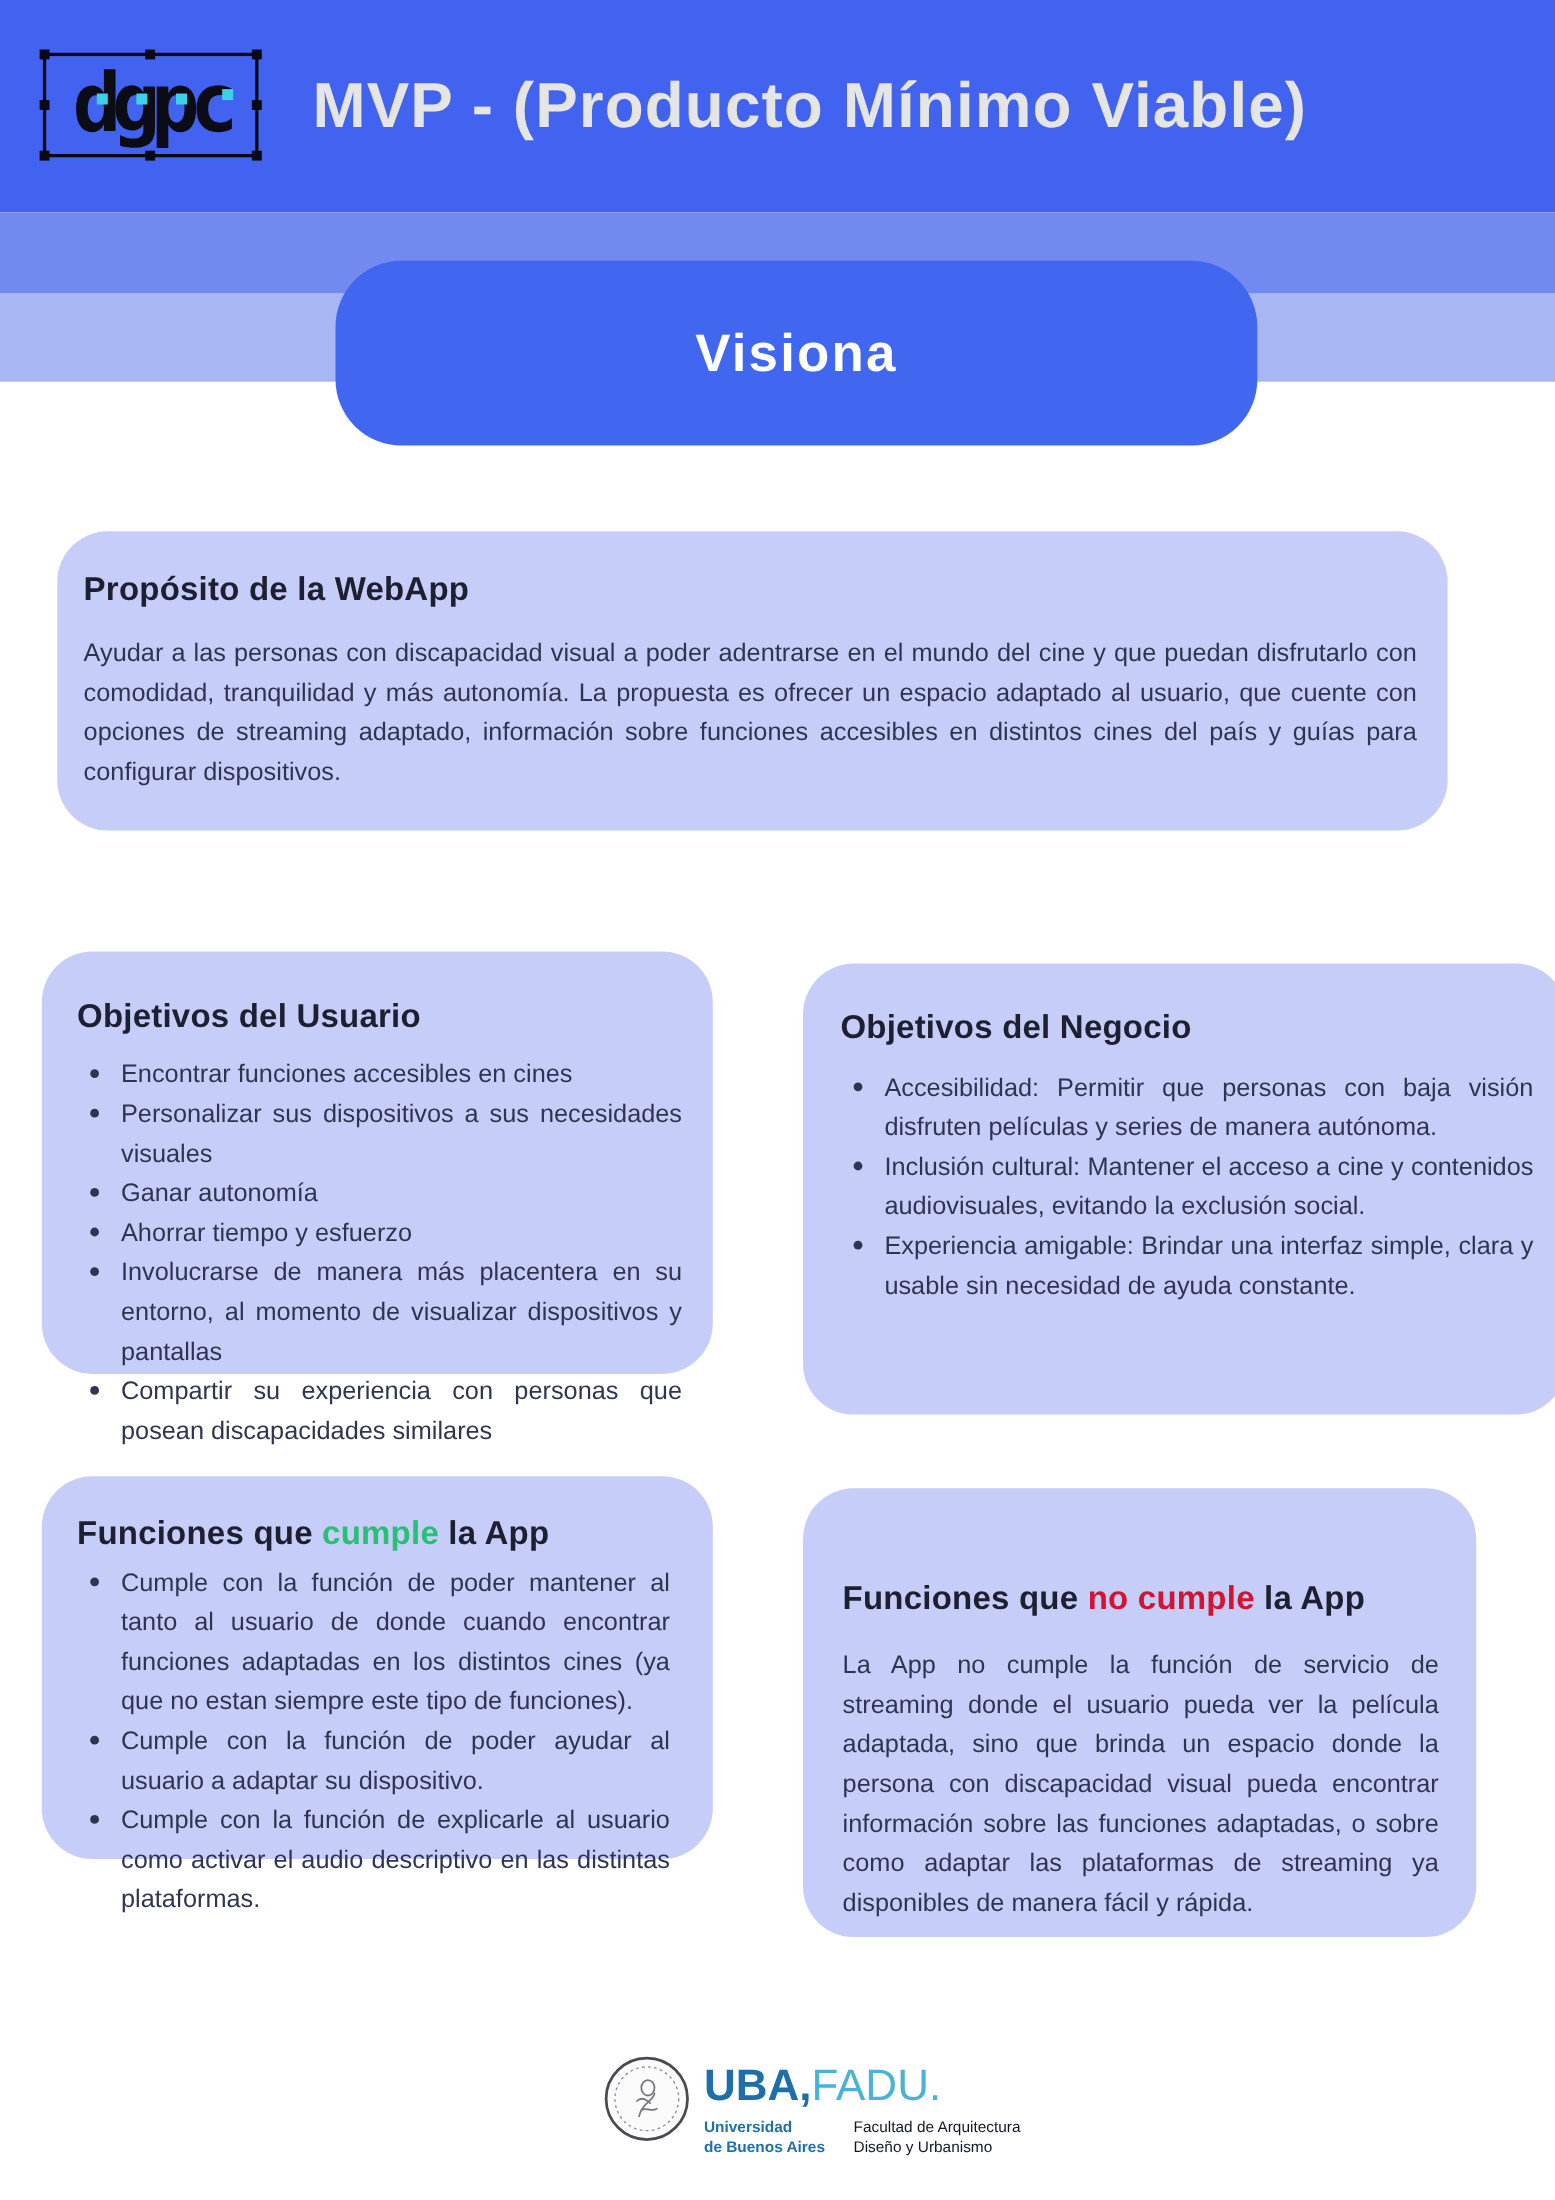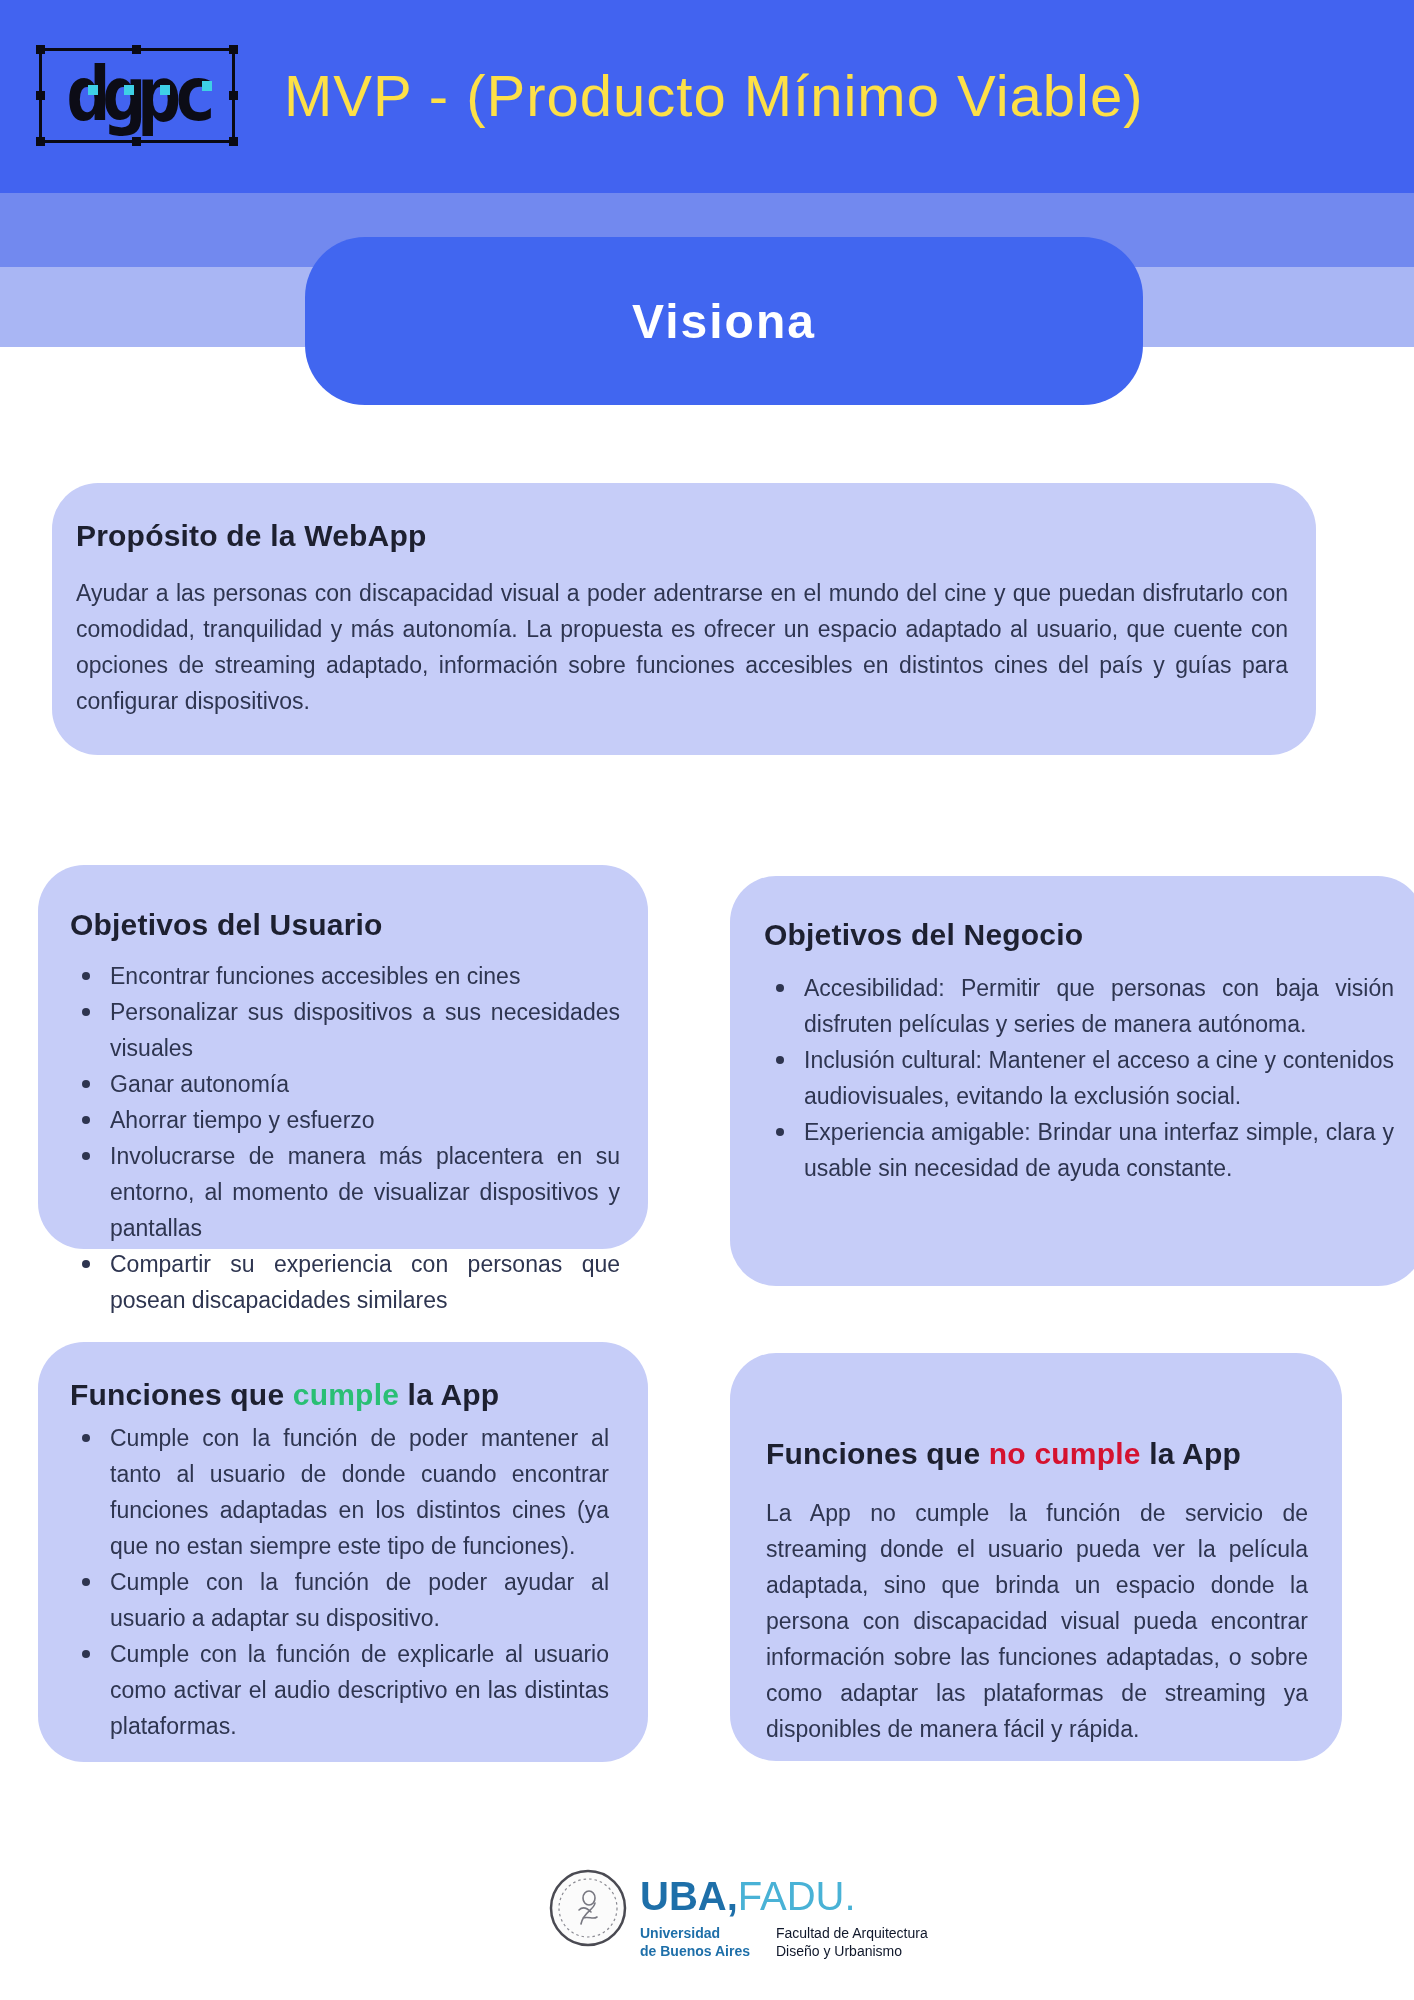--- a/index.html
+++ b/index.html
@@ -17,22 +17,22 @@
   .logo-text{position:absolute;left:0;top:-7px;width:100%;height:100%;
              font-family:"DejaVu Sans Mono",monospace;font-weight:bold;font-size:74px;
              letter-spacing:-9px;color:#0c0c16;text-align:center;line-height:100px;}
   .handle{position:absolute;width:9px;height:9px;background:#0a0a14;}
   .h-tl{left:-6px;top:-6px}.h-tm{left:calc(50% - 5px);top:-6px}.h-tr{right:-6px;top:-6px}
   .h-ml{left:-6px;top:calc(50% - 5px)}.h-mr{right:-6px;top:calc(50% - 5px)}
   .h-bl{left:-6px;bottom:-6px}.h-bm{left:calc(50% - 5px);bottom:-6px}.h-br{right:-6px;bottom:-6px}
   .px{position:absolute;width:10px;height:10px;background:#3ed0e6;}
   .px1{left:24%;top:38%}.px2{left:43%;top:38%}.px3{left:62%;top:38%}.px4{left:84%;top:34%}
 
-  .main-title{position:absolute;left:284px;top:62px;width:1110px;color:#fde047;
-              font-size:58px;font-weight:normal;letter-spacing:1px;white-space:nowrap;}
+  .main-title{position:absolute;left:284px;top:62px;width:1110px;color:#e5e5e5;
+              font-size:58px;font-weight:bold;letter-spacing:1px;white-space:nowrap;}
 
   
   .pill{position:absolute;left:305px;top:237px;width:838px;height:168px;border-radius:60px;
         background:#4166f0;display:flex;align-items:center;justify-content:center;}
   .pill-label{color:#ffffff;font-size:48px;font-weight:bold;letter-spacing:2px;}
 
   
   .card{position:absolute;background:#c6cdf8;border-radius:46px;box-sizing:border-box;
         color:#2e3550;}
   .card h2{margin:0;font-size:30px;font-weight:bold;color:#1d2030;letter-spacing:0.2px;}
@@ -45,21 +45,21 @@
 
   #card-purpose{left:52px;top:483px;width:1264px;height:272px;padding:36px 28px 0 24px;}
   #card-purpose p{margin-top:22px;}
 
   #card-user{left:38px;top:865px;width:610px;height:384px;padding:43px 28px 0 32px;}
   #card-user ul{margin-top:16px;}
 
   #card-business{left:730px;top:876px;width:694px;height:410px;padding:42px 30px 0 34px;}
   #card-business ul{margin-top:18px;}
 
-  #card-met{left:38px;top:1342px;width:610px;height:420px;padding:36px 39px 0 32px;}
+  #card-met{left:38px;top:1342px;width:610px;height:348px;padding:36px 39px 0 32px;}
   #card-met ul{margin-top:8px;}
 
   #card-notmet{left:730px;top:1353px;width:612px;height:408px;padding:84px 34px 0 36px;}
   #card-notmet p{margin-top:24px;}
 
   .hl-green{color:#2abf74;}
   .hl-red{color:#d5122f;}
 
   
   .footer{position:absolute;left:548px;top:1868px;display:flex;align-items:flex-start;gap:12px;}

